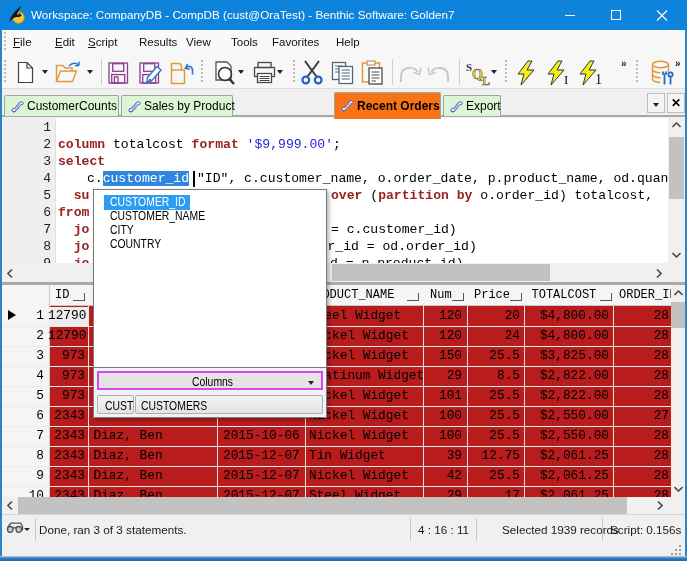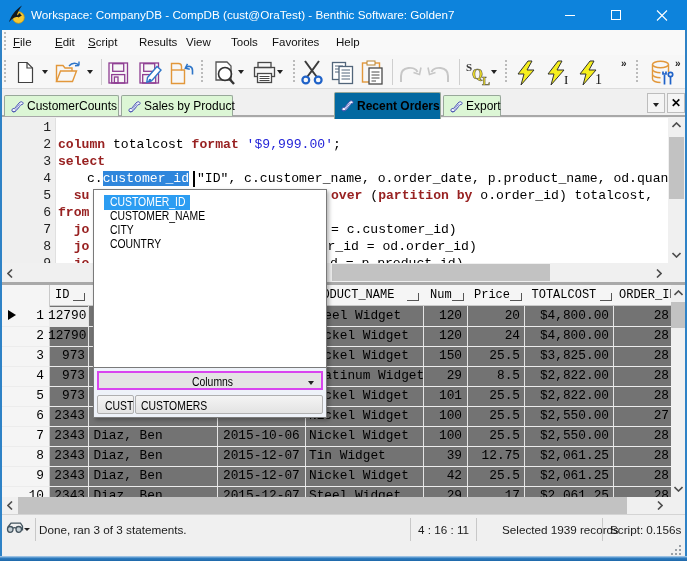--- a/index.html
+++ b/index.html
@@ -18,39 +18,39 @@
 .toolbar { left:2px; top:55px; width:683px; height:34px; background:#f7f7f7; border-bottom:1px solid #dcdcdc; }
 .grip { position:absolute; top:5px; width:2px; height:24px;
   background-image:repeating-linear-gradient(#bbb 0 2px, transparent 2px 4px); }
 .tsep { position:absolute; top:4px; width:1px; height:26px; background:#cfcfcf; }
 .dd { position:absolute; width:0; height:0; border-left:3.5px solid transparent; border-right:3.5px solid transparent; border-top:4px solid #222; }
 .chev2 { position:absolute; font-size:10px; font-weight:bold; color:#222; letter-spacing:-2px; }
 
 .tabbar { left:2px; top:90px; width:683px; height:28px; background:#f0f0f0; }
 .tabline { position:absolute; left:0; top:25px; width:683px; height:2px; background:#a8a8a8; }
 .tab { position:absolute; top:5px; height:21px; background:#dcf6d5; border:1px solid #98a89a; border-bottom:none; border-radius:2px 2px 0 0; font-size:12px; color:#000; line-height:20px; }
-.tab.active { top:2px; height:27px; background:#0369a1; font-weight:bold; z-index:3; line-height:23px; }
+.tab.active { top:2px; height:27px; background:#f97316; font-weight:bold; z-index:3; line-height:23px; }
 .tab .ticon { position:absolute; left:5px; top:3px; }
 .tab .tlabel { position:absolute; left:22px; top:0; white-space:nowrap; }
 .tbtn { position:absolute; top:3px; width:18px; height:20px; background:#f5f5f5; border:1px solid #bdbdbd; text-align:center; }
 
 .editor { left:2px; top:118px; width:666px; height:146px; background:#fff; overflow:hidden; }
 .gutter { position:absolute; left:0; top:0; width:54px; height:145px; background:#efefef; border-right:1px solid #e0e0e0; }
 .cl { position:absolute; left:0px; height:17px; line-height:17px; font-family:"Liberation Mono", monospace; font-size:13.1px; white-space:pre; color:#000; }
 .ln { position:absolute; width:49px; text-align:right; height:17px; line-height:17px; font-family:"Liberation Mono", monospace; font-size:13.1px; color:#222; }
 .k { color:#982121; font-weight:bold; }
 .s { color:#2424d8; }
 .sel { background:#2f86dc; color:#fff; }
 
 .sb { background:#f0f0f0; }
 .sbthumb { position:absolute; background:#c2c2c2; }
 .sbchev { position:absolute; }
 
 .splitter { left:0; top:282px; width:687px; height:2.5px; background:#a9a9a9; }
-.grid { left:2px; top:285px; width:669px; height:229px; background:#737373; overflow:hidden; }
+.grid { left:2px; top:285px; width:669px; height:229px; background:#b91c1c; overflow:hidden; }
 .ghead { position:absolute; left:0; top:0; width:669px; height:21px; background:#f5f5f5; border-bottom:1px solid #c9c9c9; }
 .gh { position:absolute; top:0; height:20px; line-height:20px; font-family:"Liberation Mono", monospace; font-size:12px; color:#000; white-space:pre; }
 .gcell { position:absolute; height:20px; line-height:20px; font-family:"Liberation Mono", monospace; font-size:12.8px; color:#000; white-space:pre; }
 .gvline { position:absolute; top:0; width:1px; height:229px; background:#e4e4e4; }
 .ghline { position:absolute; left:0; width:669px; height:1px; background:#ececec; }
 .rowhdr { position:absolute; left:0; top:0; width:48px; height:229px; background:#f5f5f5; border-right:1px solid #c9c9c9; }
 .sorticon { position:absolute; width:12px; height:8px; border-bottom:1.5px solid #555; border-right:1.5px solid #555; }
 .rnum { left:2px; width:40px; text-align:right; }
 .cid { left:46px; width:37px; text-align:right; }
 .cnum { left:422px; width:38px; text-align:right; }

